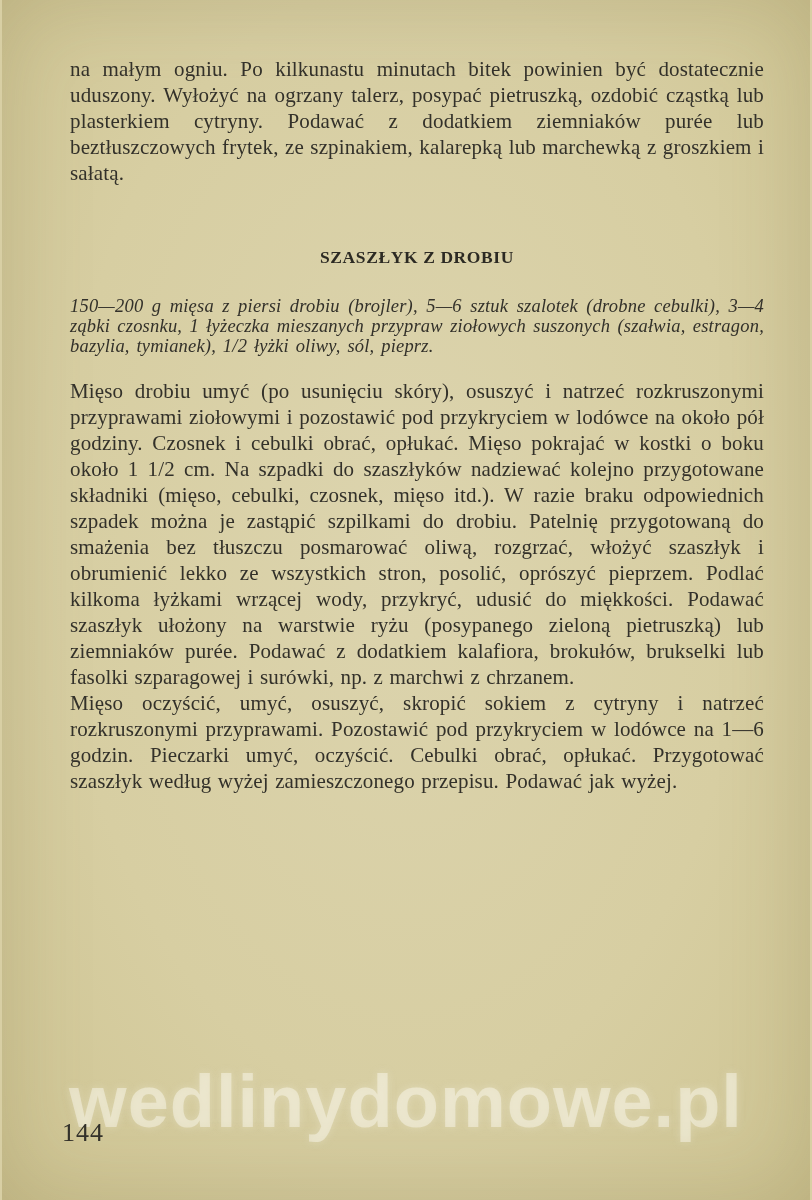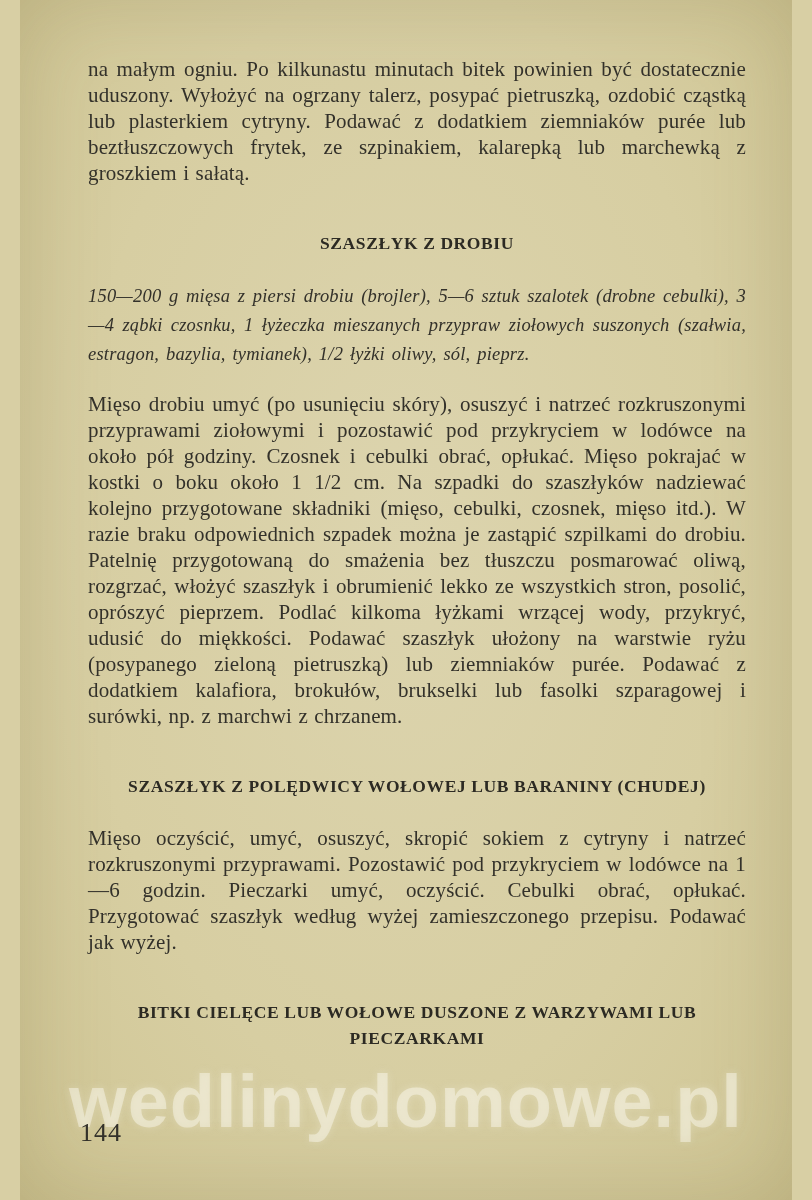--- a/index.html
+++ b/index.html
@@ -10,48 +10,49 @@
   .page {
     position: relative;
     width: 772px;
     height: 1200px;
     margin: 0 auto;
     background: radial-gradient(ellipse at 50% 45%, #dcd4ae 0%, #d7cea2 60%, #cfc593 100%);
     box-shadow: inset 0 0 90px rgba(110, 95, 50, 0.22);
     overflow: hidden;
     font-family: "Liberation Serif", serif;
     color: #33312a;
+    padding-left: 36px;
   }
   .content {
     position: absolute;
     left: 68px;
     right: 46px;
     top: 56px;
   }
   p { margin: 0; }
   .body {
     font-size: 21px;
     line-height: 26px;
     text-align: justify;
     letter-spacing: 0.15px;
     word-spacing: 1px;
   }
   .heading {
-    margin: 44px 0 26px 0;
+    margin: 58px 0 26px 0;
     font-size: 17.5px;
     line-height: 26px;
     font-weight: bold;
     text-align: center;
     letter-spacing: 0.6px;
     color: #2c2a23;
   }
   .ingredients {
     font-style: italic;
     font-size: 18.5px;
-    line-height: 29px;
+    line-height: 20px;
     text-align: justify;
     letter-spacing: 0.2px;
     word-spacing: 2px;
     margin-bottom: 22px;
   }
   .justify-last {
     text-align-last: justify;
   }
   .page-number {
     position: absolute;
@@ -84,26 +85,24 @@
   <div class="content">
 
     <p class="body">na małym ogniu. Po kilkunastu minutach bitek powinien być dostatecznie uduszony. Wyłożyć na ogrzany talerz, posypać pietruszką, ozdobić cząstką lub plasterkiem cytryny. Podawać z dodatkiem ziemniaków purée lub beztłuszczowych frytek, ze szpinakiem, kalarepką lub marchewką z groszkiem i sałatą.</p>
 
     <h2 class="heading">SZASZŁYK Z DROBIU</h2>
 
     <p class="ingredients">150—200 g mięsa z piersi drobiu (brojler), 5—6 sztuk szalotek (drobne cebulki), 3—4 ząbki czosnku, 1 łyżeczka mieszanych przypraw ziołowych suszonych (szałwia, estragon, bazylia, tymianek), 1/2 łyżki oliwy, sól, pieprz.</p>
 
     <p class="body">Mięso drobiu umyć (po usunięciu skóry), osuszyć i natrzeć rozkruszonymi przyprawami ziołowymi i pozostawić pod przykryciem w lodówce na około pół godziny. Czosnek i cebulki obrać, opłukać. Mięso pokrajać w kostki o boku około 1 1/2 cm. Na szpadki do szaszłyków nadziewać kolejno przygotowane składniki (mięso, cebulki, czosnek, mięso itd.). W razie braku odpowiednich szpadek można je zastąpić szpilkami do drobiu. Patelnię przygotowaną do smażenia bez tłuszczu posmarować oliwą, rozgrzać, włożyć szaszłyk i obrumienić lekko ze wszystkich stron, posolić, oprószyć pieprzem. Podlać kilkoma łyżkami wrzącej wody, przykryć, udusić do miękkości. Podawać szaszłyk ułożony na warstwie ryżu (posypanego zieloną pietruszką) lub ziemniaków purée. Podawać z dodatkiem kalafiora, brokułów, brukselki lub fasolki szparagowej i surówki, np. z marchwi z chrzanem.</p>
 
-    <h2 class="heading">SZASZŁYK Z POLĘDWICY WOŁOWEJ LUB BARANINY (CHUDEJ)</h2>
 
 
     <p class="body">Mięso oczyścić, umyć, osuszyć, skropić sokiem z cytryny i natrzeć rozkruszonymi przyprawami. Pozostawić pod przykryciem w lodówce na 1—6 godzin. Pieczarki umyć, oczyścić. Cebulki obrać, opłukać. Przygotować szaszłyk według wyżej zamieszczonego przepisu. Podawać jak wyżej.</p>
 
-    <h2 class="heading">BITKI CIELĘCE LUB WOŁOWE DUSZONE Z WARZYWAMI LUB PIECZARKAMI</h2>
 
 
   </div>
 
   <div class="watermark">wedlinydomowe.pl</div>
 
   <div class="page-number">144</div>
 
 </div>
 

